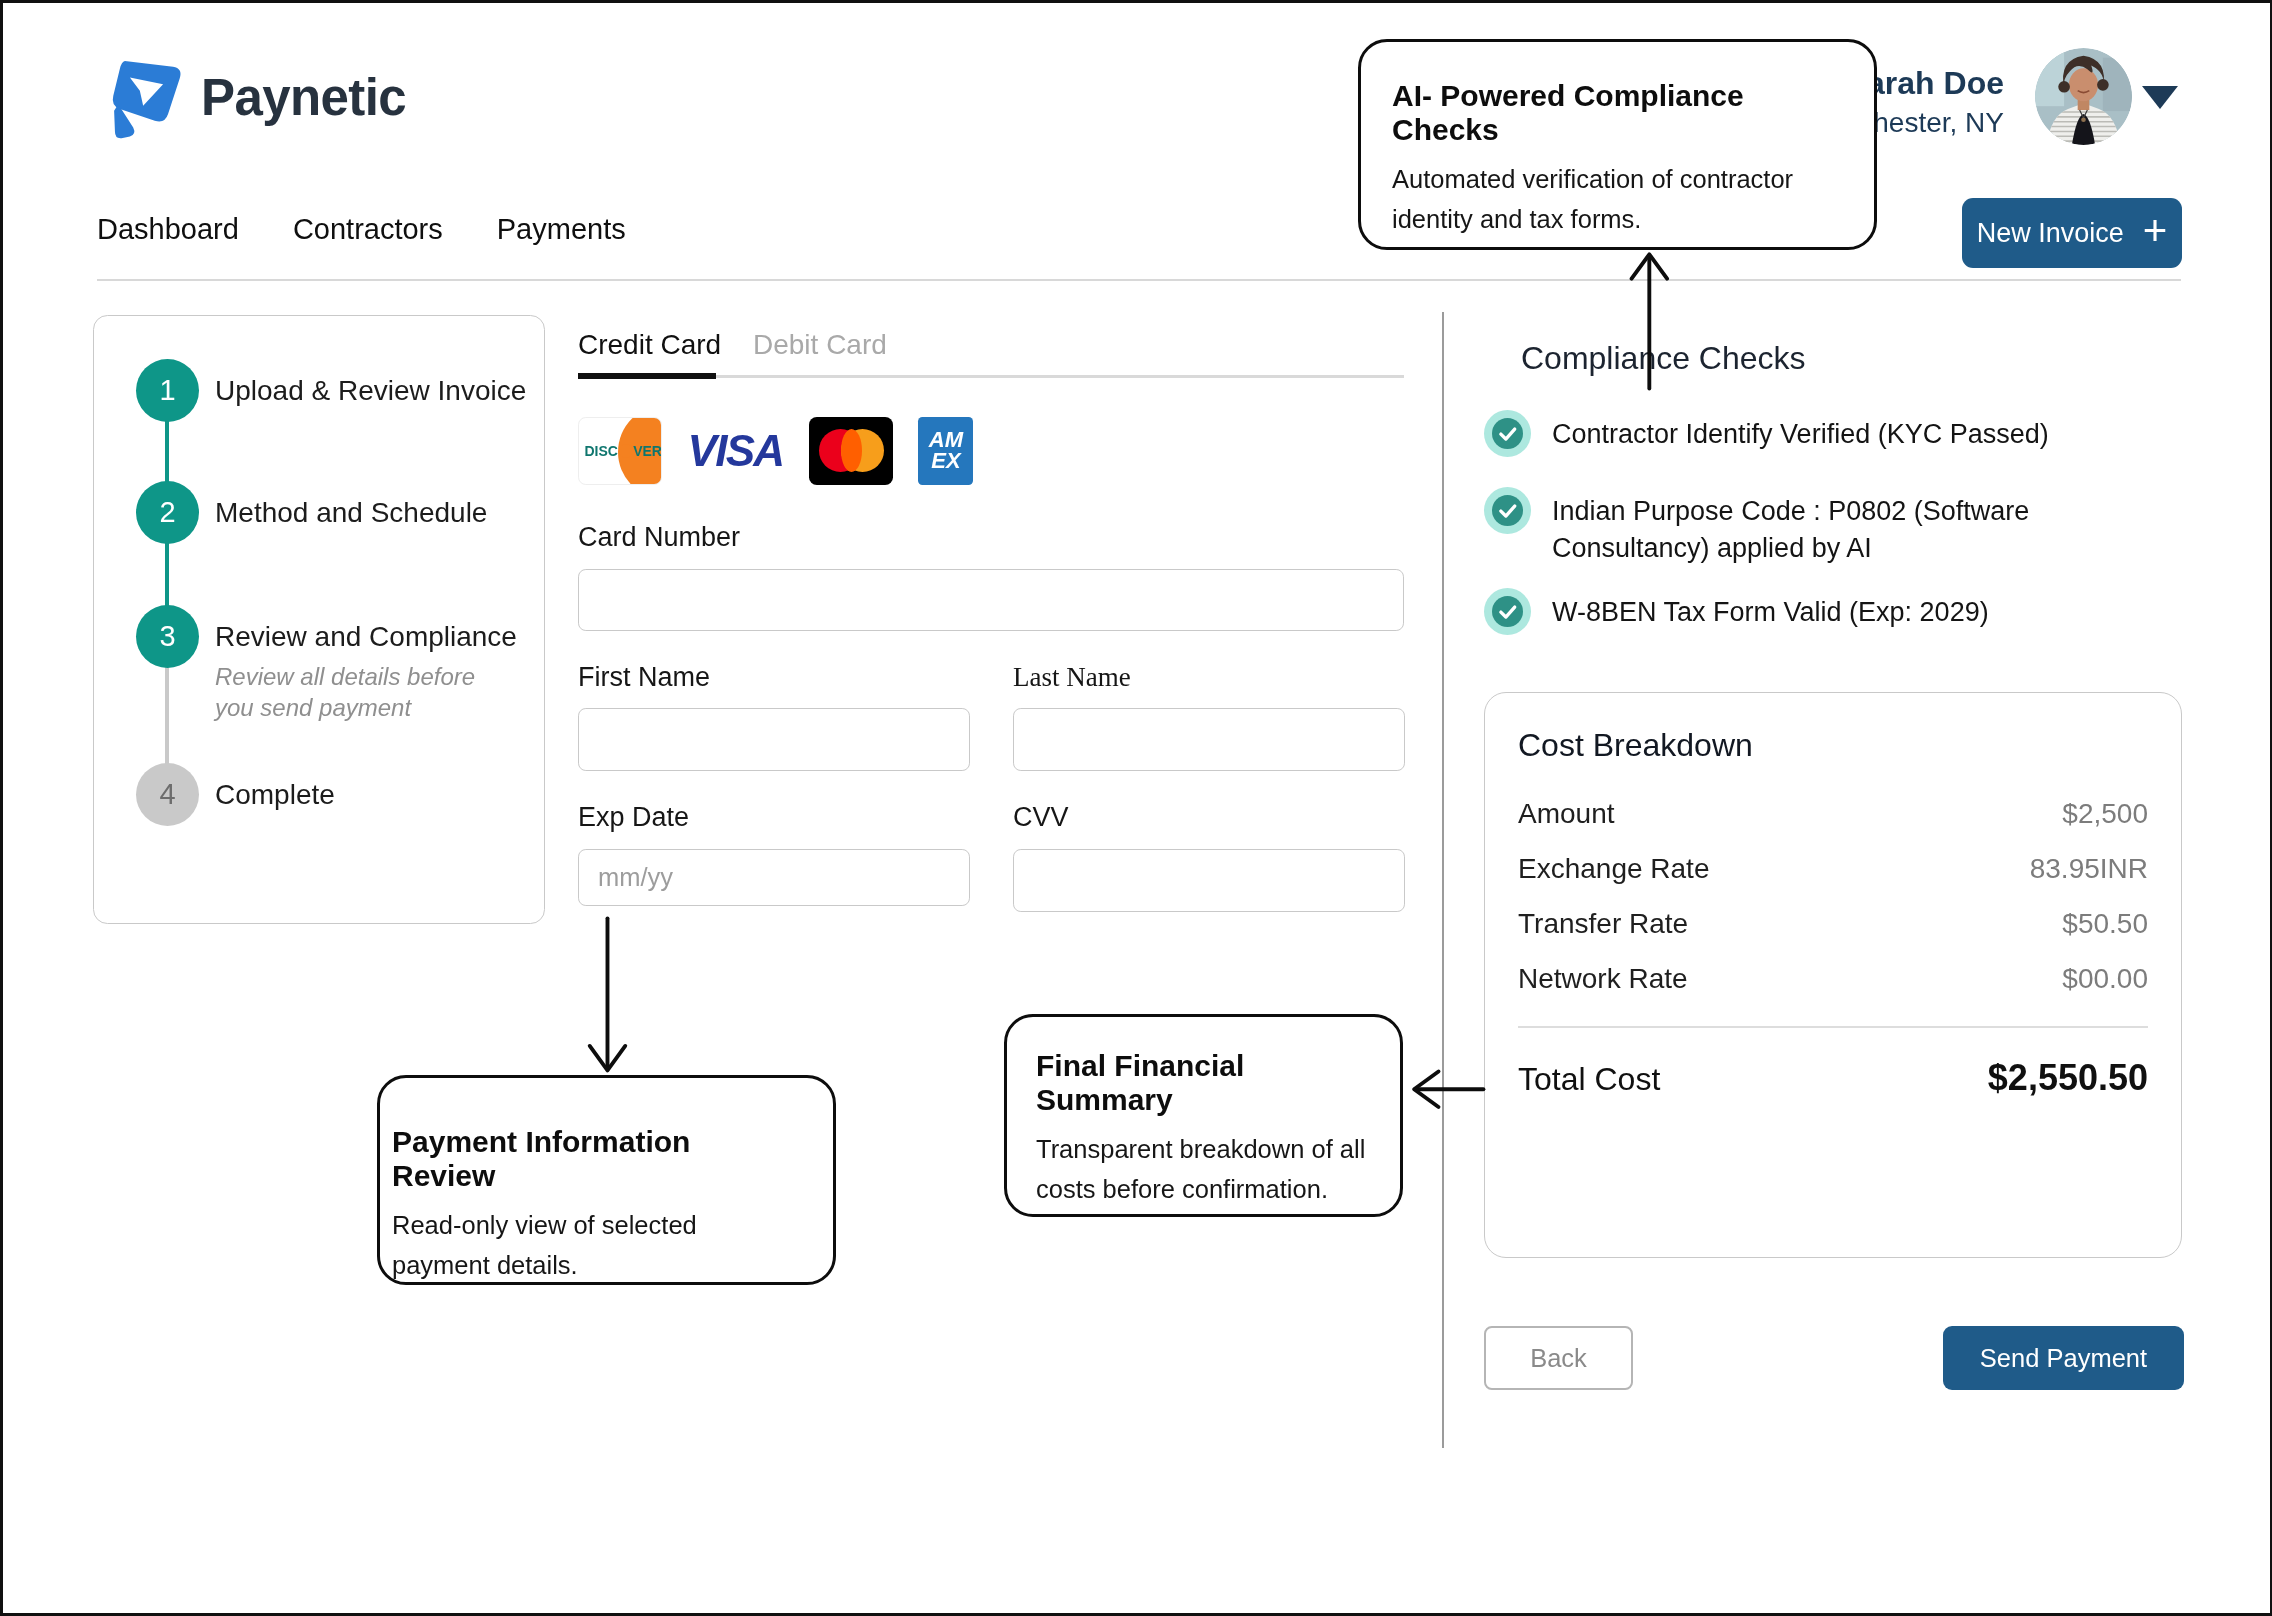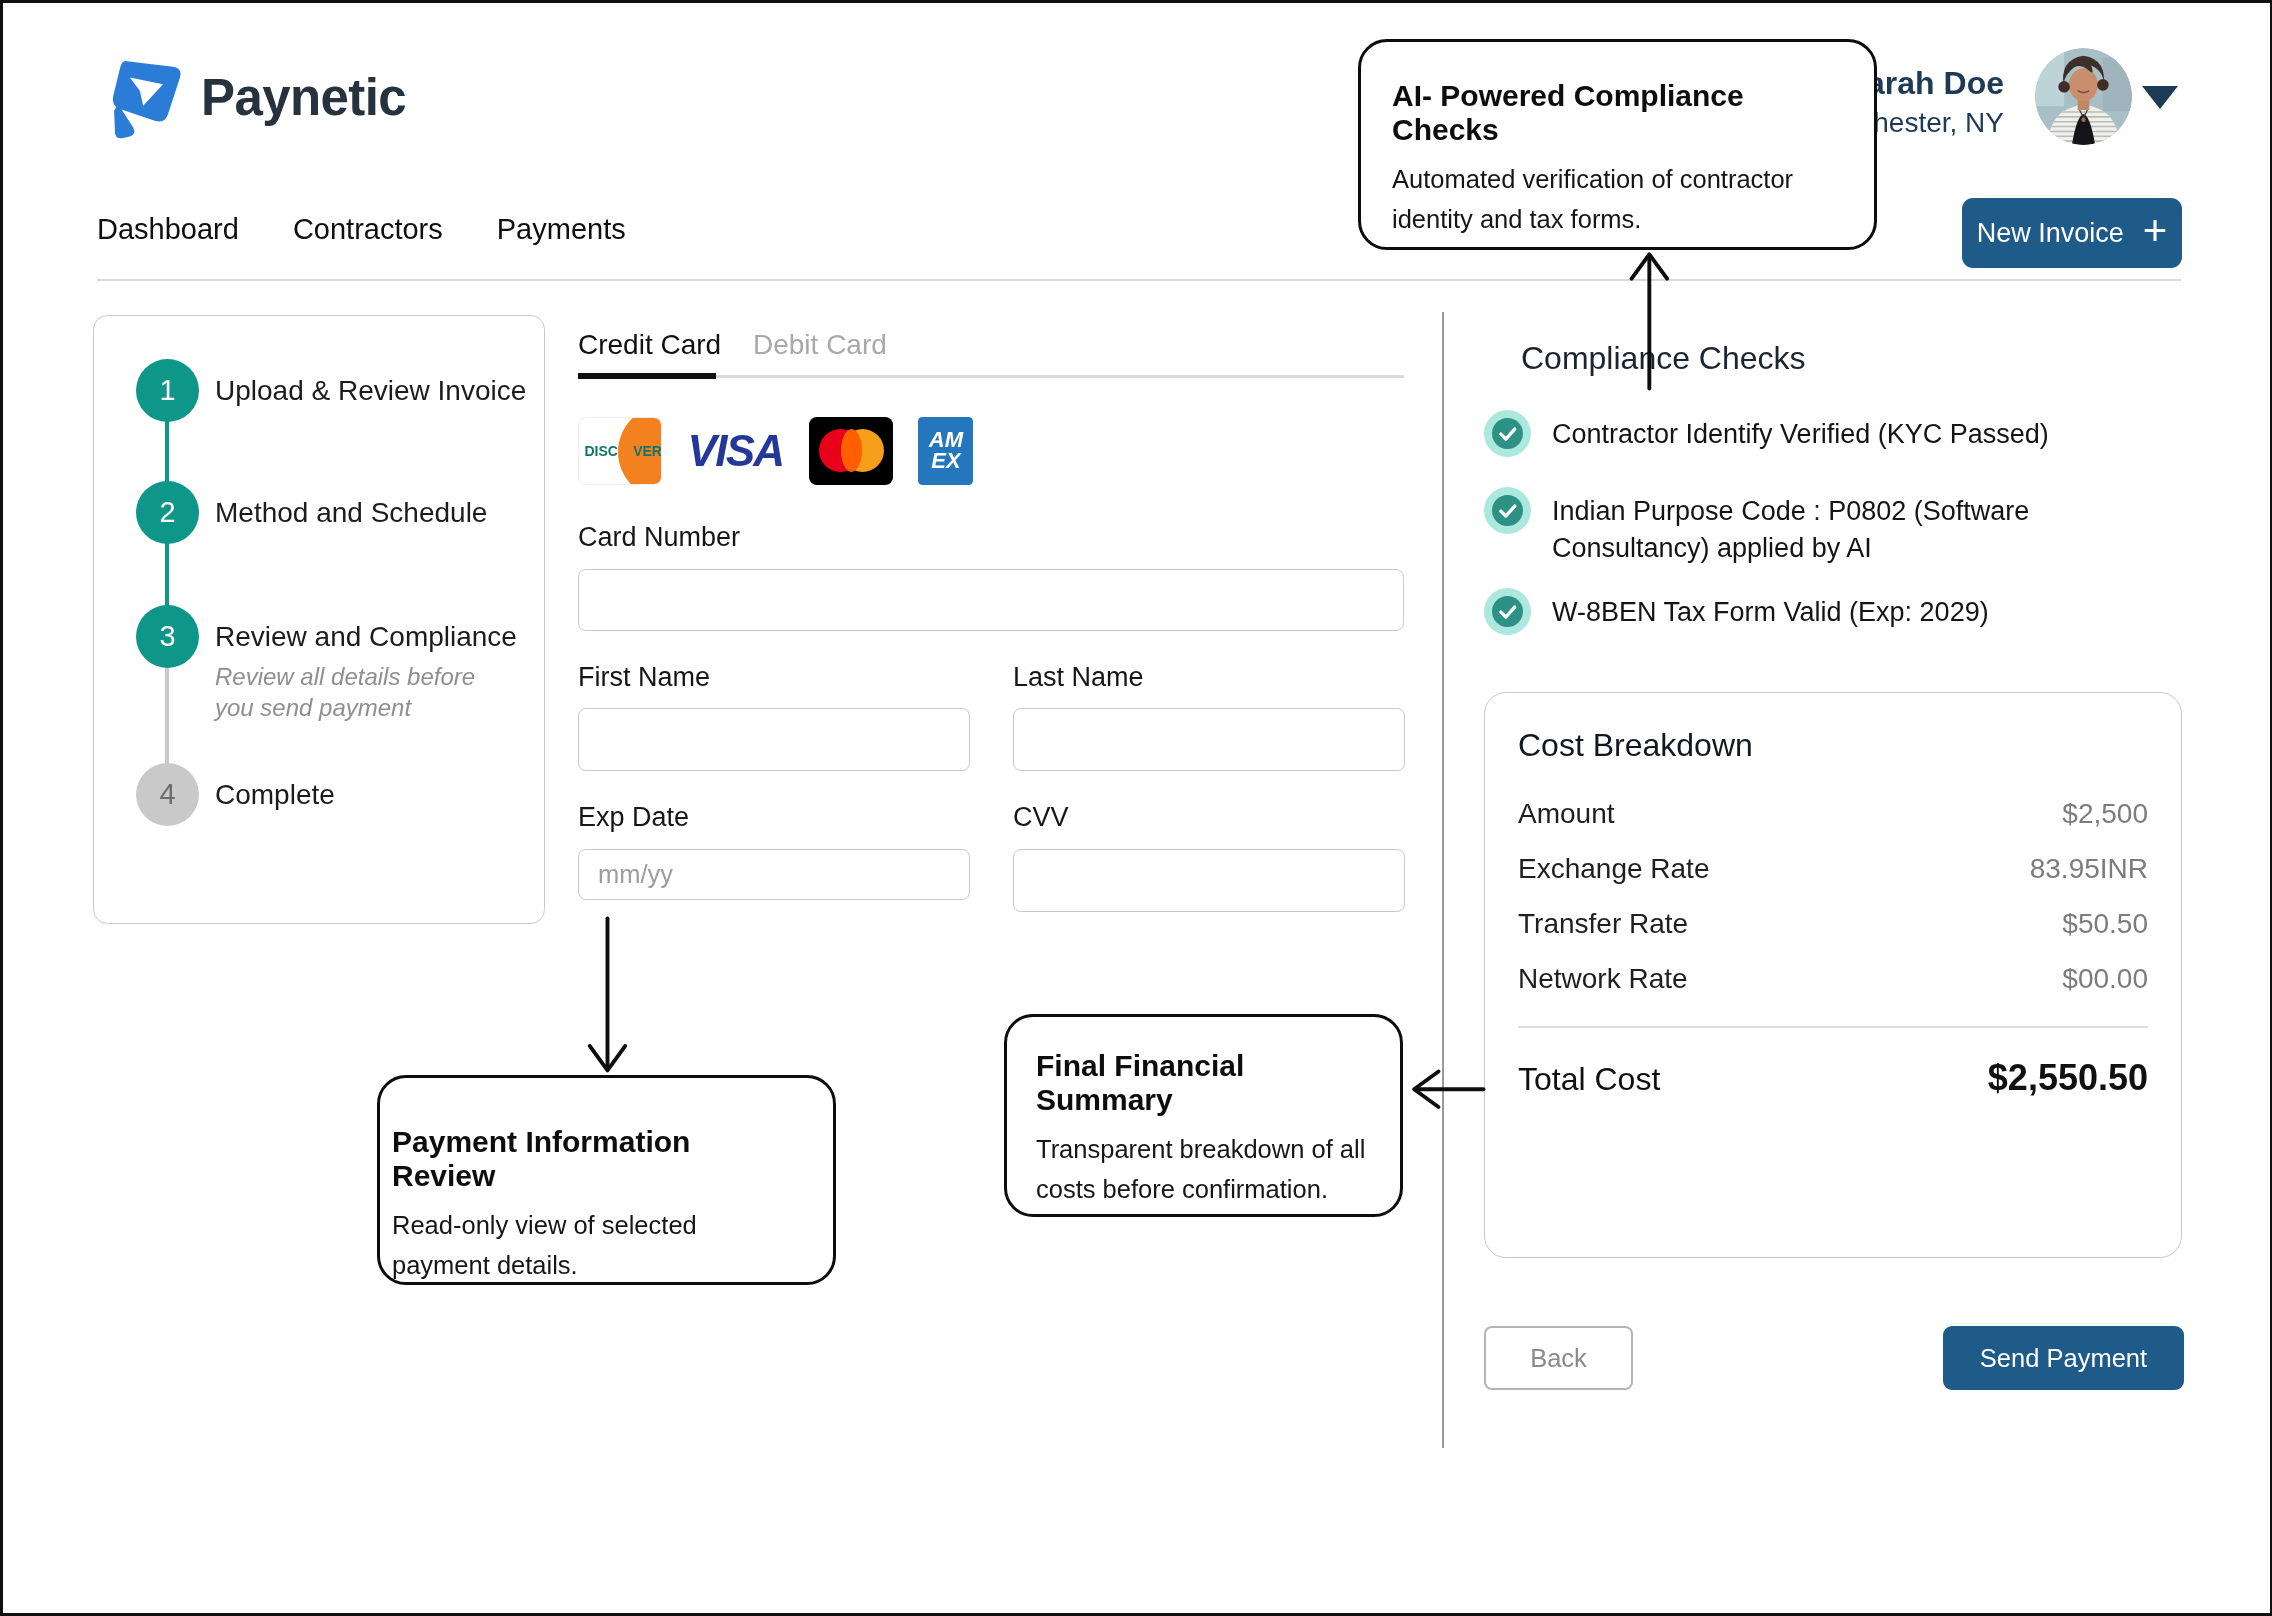--- a/index.html
+++ b/index.html
@@ -81,22 +81,22 @@
               font-size:22px; font-weight:800; font-style:italic; line-height:0.94; }
 
   .field-label{ position:absolute; font-size:27px; color:#161616; }
   .field-input{ position:absolute; border:1.7px solid #c9c9c9; border-radius:7.8px; background:#fff;
                 font-family:"Liberation Sans", sans-serif; font-size:25.5px; color:#333;
                 padding:0 19px; outline:none; }
   .field-input::placeholder{ color:#9d9d9d; }
   .lbl-cardnum{ left:575px; top:519px; }
   .in-cardnum{ left:575px; top:566px; width:826px; height:62px; }
   .lbl-first{ left:575px; top:659px; }  .in-first{ left:575px; top:705px; width:392px; height:63px; }
-  .lbl-last{ left:1010px; top:659px; }   .in-last{ left:1010px; top:705px; width:392px; height:63px; }
-  .lbl-exp{ left:575px; top:799px; }    .in-exp{ left:575px; top:846px; width:392px; height:51px; }
+  .lbl-last{ left:1010px; top:659px;font-family:Liberation Serif, serif; }   .in-last{ left:1010px; top:705px; width:392px; height:63px; }
+  .lbl-exp{ left:575px; top:799px; }    .in-exp{ left:575px; top:846px; width:392px; height:57px; }
   .lbl-cvv{ left:1010px; top:799px; }    .in-cvv{ left:1010px; top:846px; width:392px; height:63px; }
 
   .v-divider{ position:absolute; left:1439px; top:309px; width:2.2px; height:1136px; background:#9b9b9b; }
 
   
   .comp-title{ position:absolute; left:1478px; top:337px; font-size:32px; color:#1c2430;margin-left:40px; }
   .check-row{ position:absolute; left:1481px; width:710px; display:flex; align-items:flex-start; gap:21px; }
   .check-row .txt{ font-size:27px; color:#141414; line-height:1.4; padding-top:5.5px; }
   .check-outer{ flex:0 0 auto; width:47px; height:47px; border-radius:50%; background:#ADE8DF;
                 display:flex; align-items:center; justify-content:center; }

